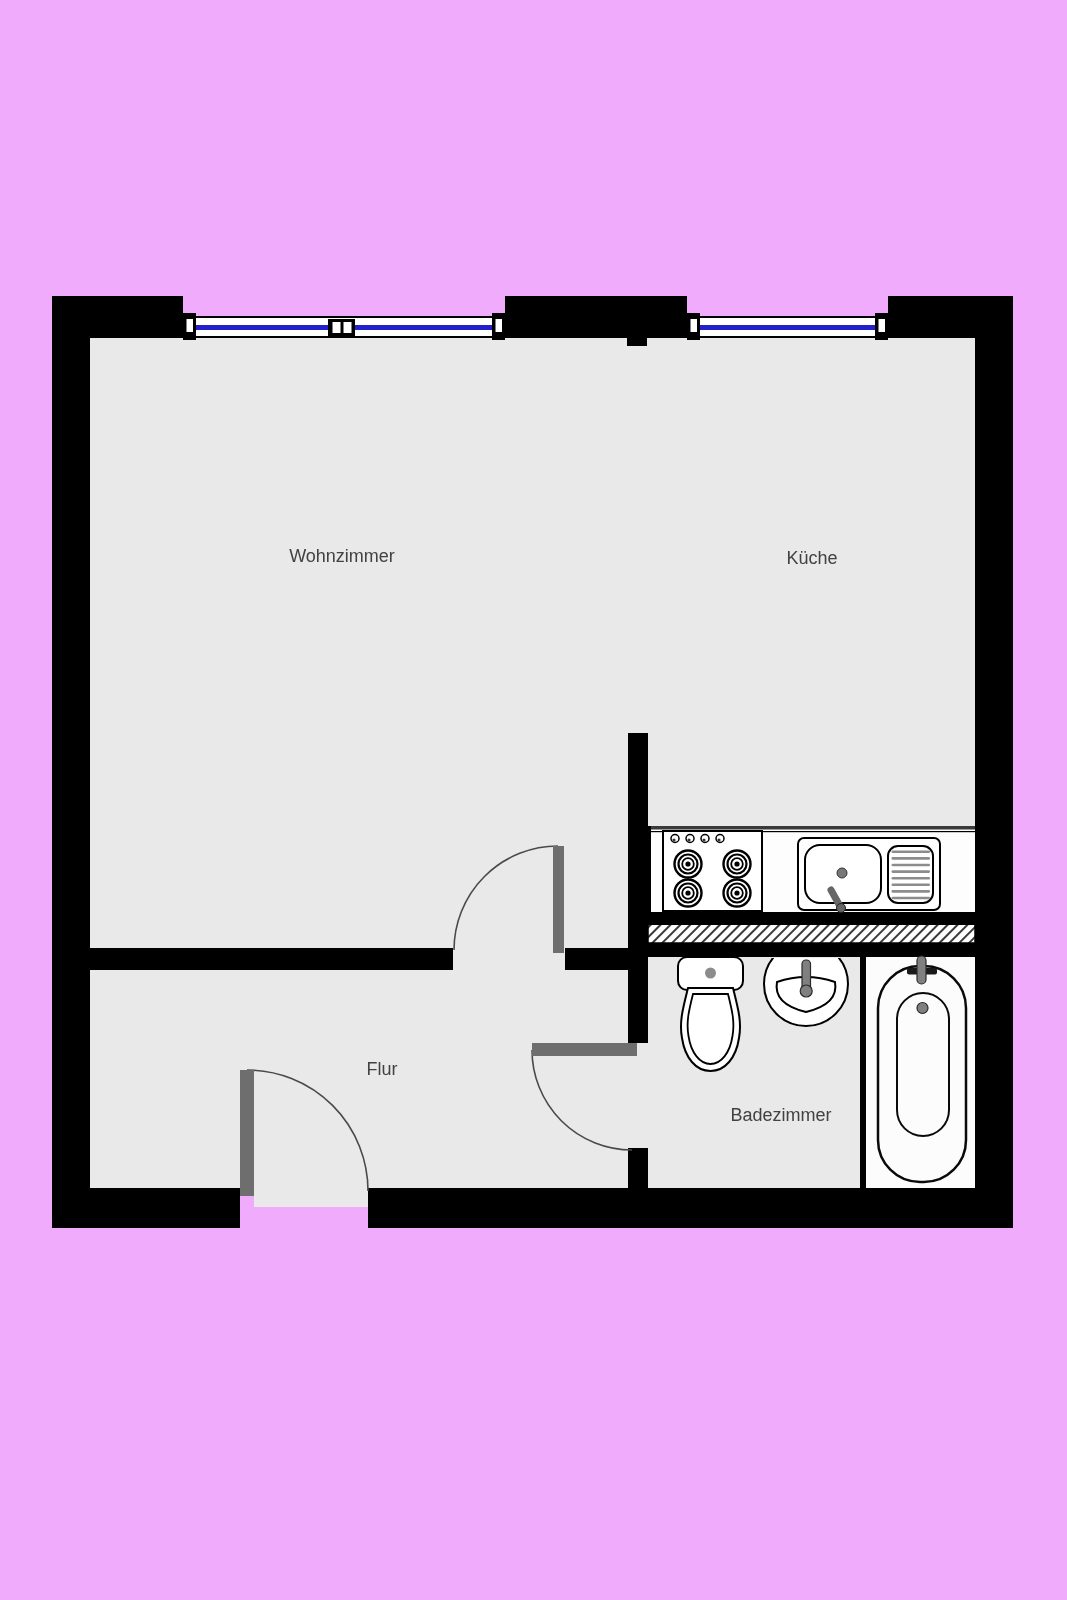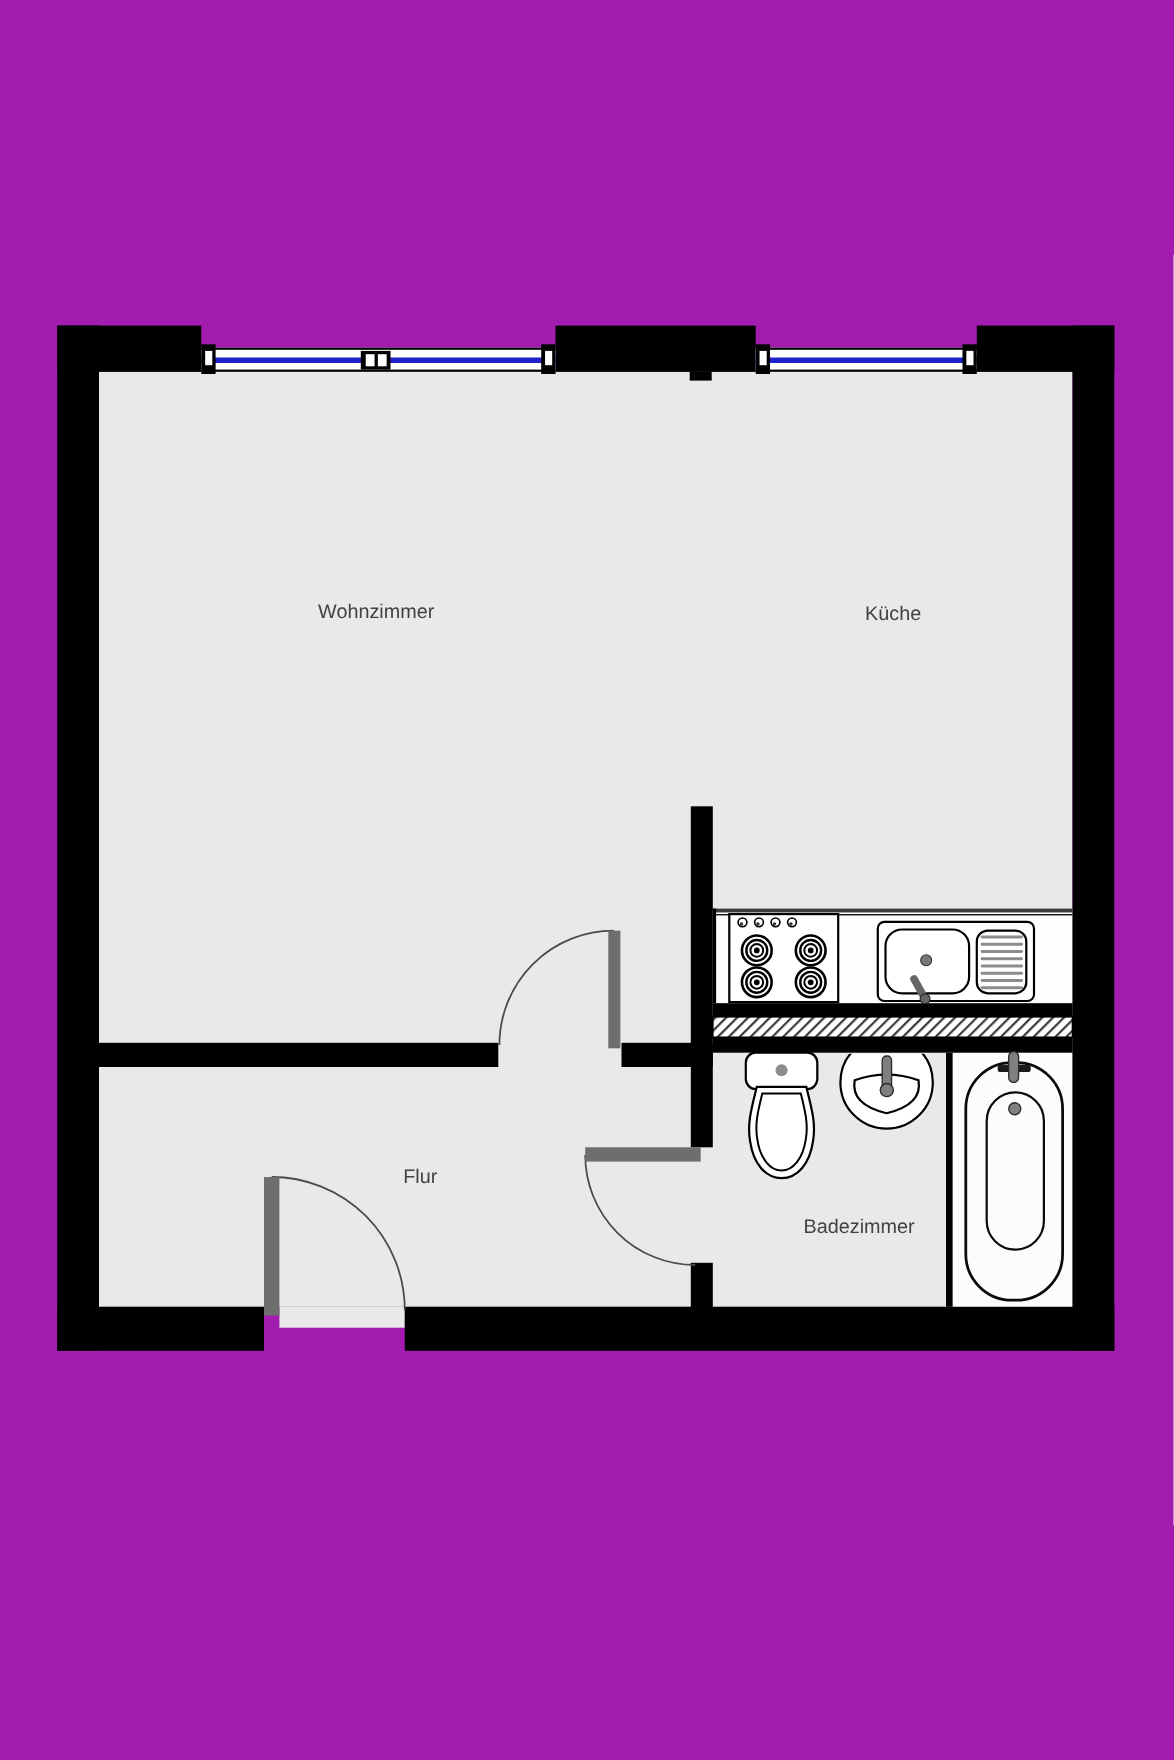--- a/index.html
+++ b/index.html
@@ -1,16 +1,16 @@
 <!DOCTYPE html>
 <html><head>
 <meta charset="utf-8">
 <style>
   html,body{margin:0;padding:0;background:#ffffff;}
-  .canvas{position:relative;width:1067px;height:1600px;background:#a21caf;overflow:hidden;}
+  .canvas{position:relative;width:1067px;height:1600px;background:#f0abfc;overflow:hidden;}
   svg{position:absolute;left:0;top:0;}
   svg text{font-family:"Liberation Sans", sans-serif;font-size:18px;}
 </style>
 </head>
 <body>
 
 <div class="canvas">
 <svg width="1067" height="1600" viewBox="0 0 1067 1600">
   <defs>
     <pattern id="hatchp" width="7" height="7" patternUnits="userSpaceOnUse" patternTransform="rotate(-45)">

